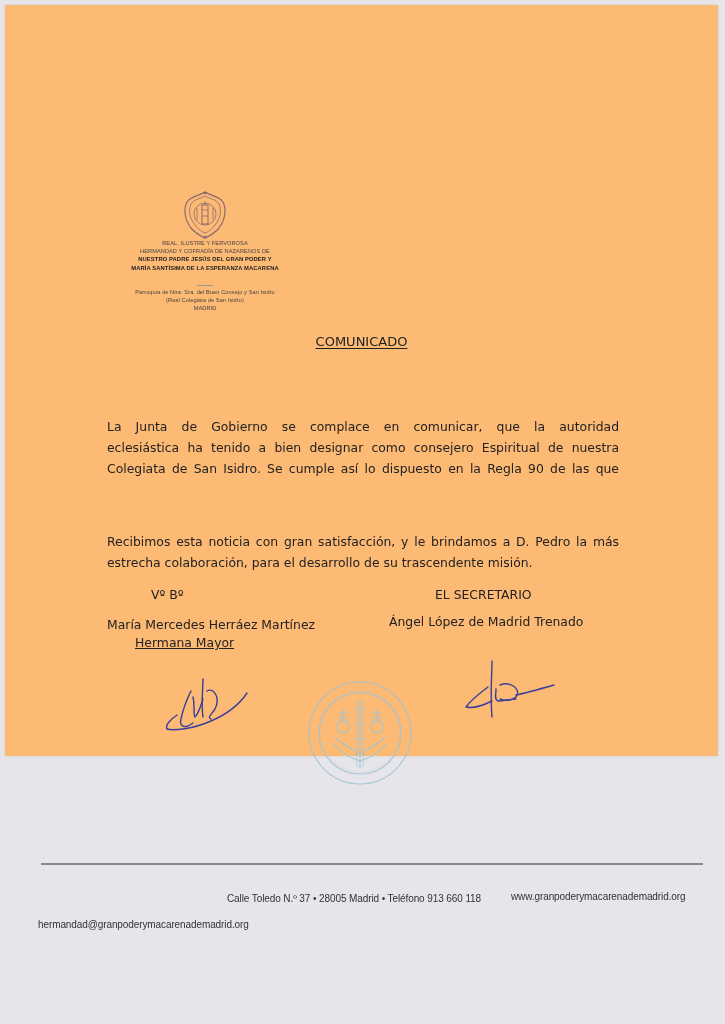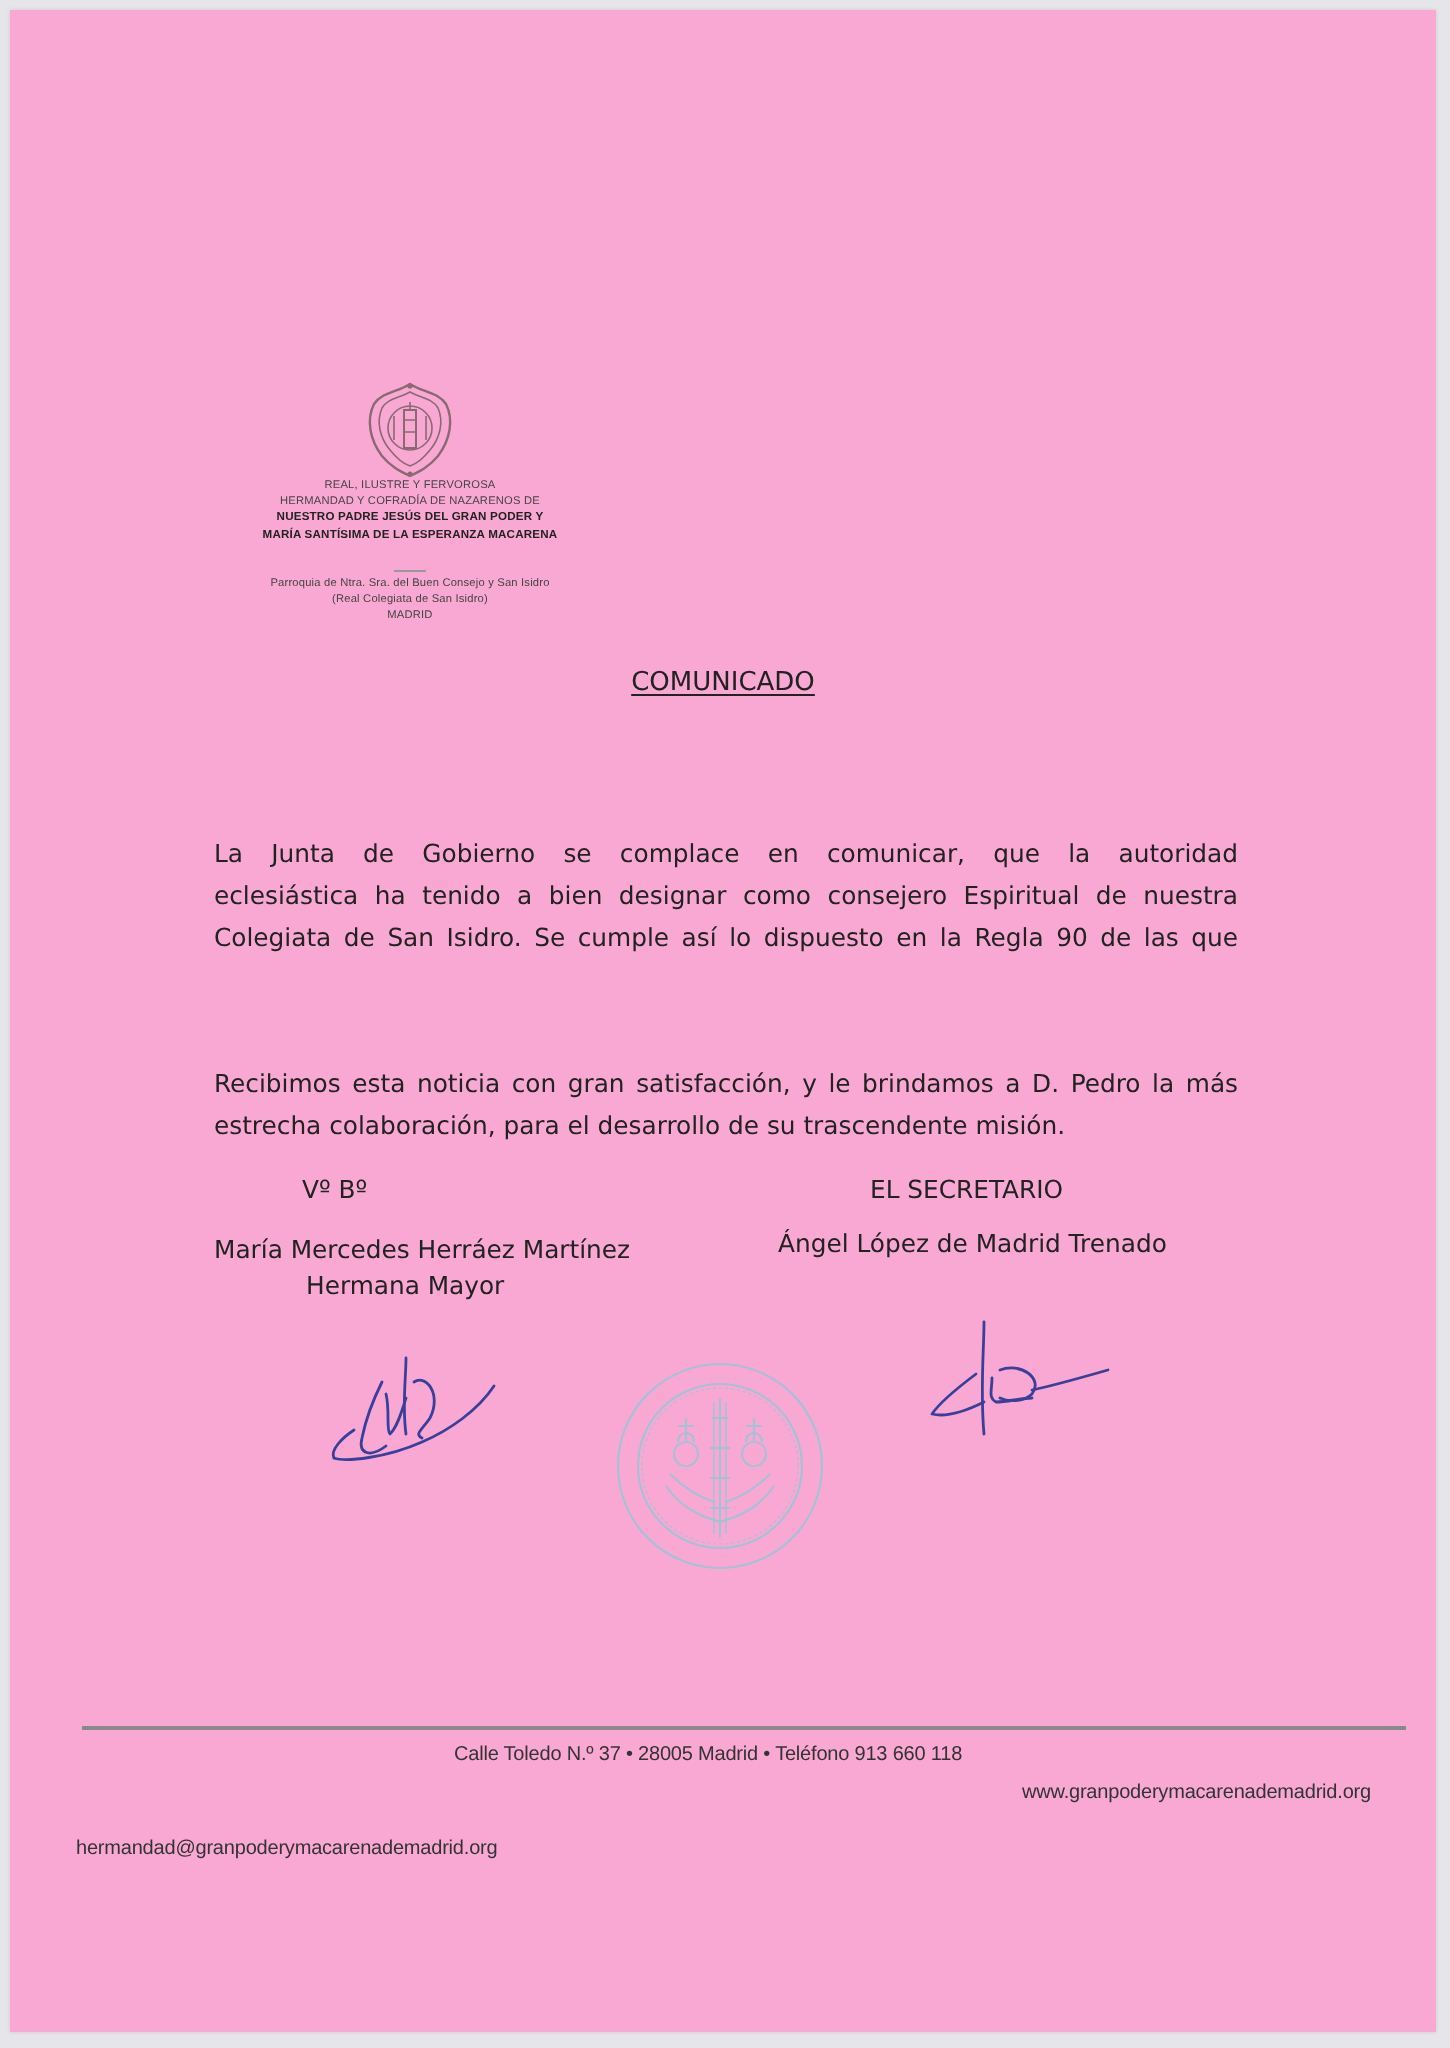--- a/index.html
+++ b/index.html
@@ -6,22 +6,22 @@
     body {
       width: 725px; height: 1024px;
       background: #e6e6ea;
       position: relative;
       overflow: hidden;
       font-family: "Liberation Sans", sans-serif;
     }
     .page {
       position: absolute;
       left: 5px; top: 5px;
-      width: 713px; height: 1011px;
-      background: #f9a8d4;
+      width: 713px; height: 751px;
+      background: #fdba74;
       box-shadow: 0 0 2px rgba(0,0,0,0.12);
     }
     .abs { position: absolute; }
     
     .crest { position: absolute; left: 176px; top: 185px; width: 48px; height: 50px; }
     .lh-line {
       position: absolute; left: 100px; width: 200px;
       text-align: center; font-size: 5.6px; color: #444; letter-spacing: 0.1px;
       white-space: nowrap;
     }
@@ -100,21 +100,21 @@
 
   <div class="para" style="top:527px;">
     <span class="ln just">Recibimos esta noticia con gran satisfacción, y le brindamos a D. Pedro la más</span>
     <span class="ln">estrecha colaboración, para el desarrollo de su trascendente misión.</span>
   </div>
 
   <div class="sig-text" style="left:102px; top:582px;margin-left:44px;">Vº Bº</div>
   <div class="sig-text" style="left:430px; top:582px;">EL SECRETARIO</div>
   <div class="sig-text" style="left:102px; top:612px;">María Mercedes Herráez Martínez</div>
   <div class="sig-text" style="left:384px; top:609px;">Ángel López de Madrid Trenado</div>
-  <div class="sig-text" style="left:148px; top:630px;">Hermana Mayor</div>
+  <div class="sig-text" style="left:130px; top:630px;text-decoration:underline;">Hermana Mayor</div>
 
   <svg class="abs" style="left:158px; top:664px; width:90px; height:66px;" viewBox="0 0 90 66">
     <g fill="none" stroke="#3a3f9a" stroke-width="1.4" stroke-linecap="round" stroke-linejoin="round">
       <path d="M28 22 C24 30 20 40 18 50 C16 58 22 60 30 54"></path>
       <path d="M30 28 C32 36 30 46 32 48 C36 44 38 36 40 30"></path>
       <path d="M40 10 C40 20 38 34 40 48"></path>
       <path d="M44 22 C50 18 58 28 52 40 C48 46 44 48 48 50"></path>
       <path d="M4 60 C10 62 30 60 48 52 C62 46 76 36 84 24"></path>
       <path d="M4 60 C2 56 8 50 14 46"></path>
     </g>
@@ -144,17 +144,17 @@
     <g fill="none" stroke="#3a3f9a" stroke-width="1.4" stroke-linecap="round" stroke-linejoin="round">
       <path d="M32 6 C32 20 30 40 32 62"></path>
       <path d="M28 32 C20 38 10 46 6 52 C14 54 24 50 32 46"></path>
       <path d="M36 34 C36 40 34 44 38 46 C44 46 50 44 56 44"></path>
       <path d="M40 30 C50 26 62 34 56 42 C52 46 44 46 40 44"></path>
       <path d="M56 40 C66 38 80 34 94 30"></path>
     </g>
   </svg>
 
   <div class="rule"></div>
-  <div class="footer-text" style="left:222px; top:867px;text-align:right;">Calle Toledo N.º 37  •  28005 Madrid  •  Teléfono 913 660 118</div>
+  <div class="footer-text" style="left:222px; top:888px;text-align:right;">Calle Toledo N.º 37  •  28005 Madrid  •  Teléfono 913 660 118</div>
   <div class="footer-text" style="left:33px; top:882px;margin-top:32px;">hermandad@granpoderymacarenademadrid.org</div>
   <div class="footer-text" style="left:506px; top:886px;">www.granpoderymacarenademadrid.org</div>
 
 </div>
 
 </body></html>

